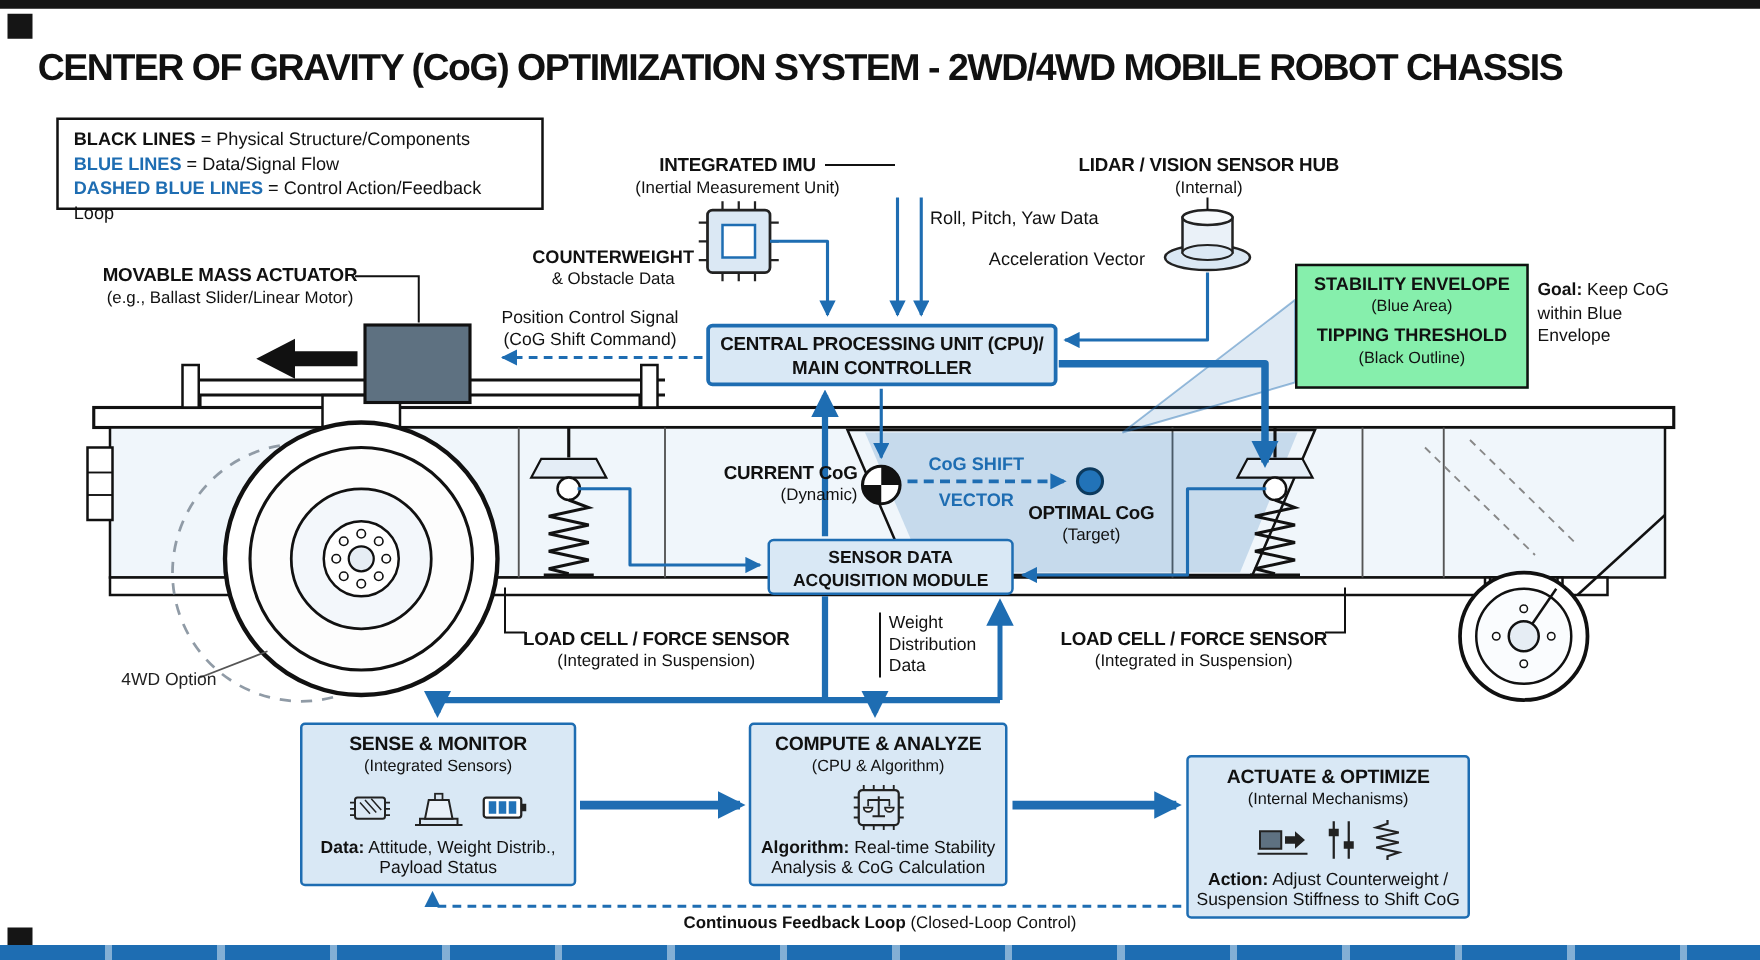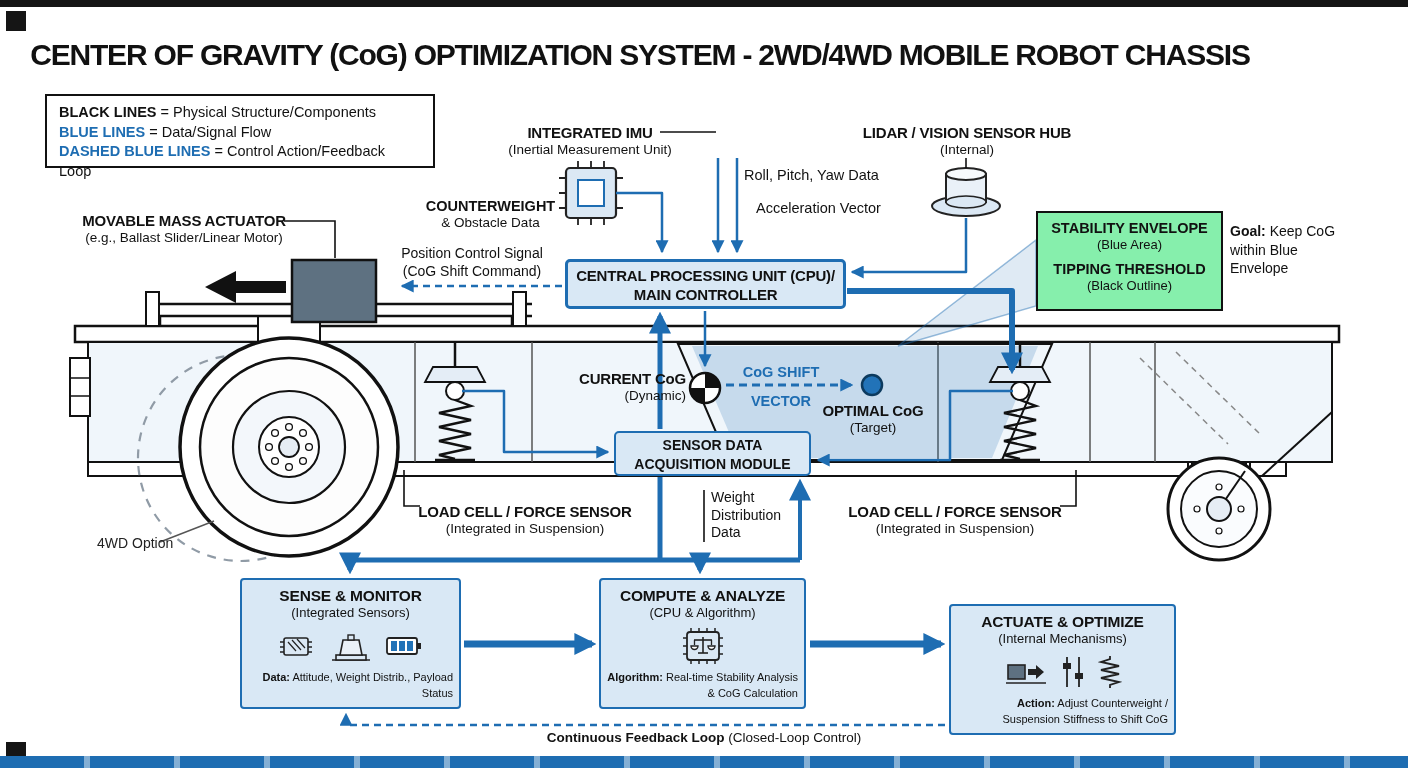--- a/index.html
+++ b/index.html
@@ -14,21 +14,21 @@
 .t15{font-size:15px;line-height:19px;letter-spacing:-0.2px;}
 .t145{font-size:14.5px;line-height:18px;}
 .t14{font-size:14px;line-height:17.5px;}
 .t135{font-size:13.5px;line-height:16.5px;}
 .t13{font-size:13px;line-height:16px;}
 .box{background:var(--light-blue,#d9e8f5);border:2.5px solid var(--blue,#1e6db2);border-radius:5px;}
 .pbox{background:var(--light-blue,#d9e8f5);border:2.5px solid var(--blue,#1e6db2);border-radius:4px;display:flex;flex-direction:column;align-items:center;padding:7px 6px 6px;}
 .pb-title{font-weight:bold;font-size:15.5px;line-height:18px;letter-spacing:-0.2px;}
 .pb-sub{font-size:13px;line-height:16px;}
 .pb-icons{display:flex;gap:12px;align-items:center;justify-content:center;flex:1;margin:2px 0;}
-.pb-desc{font-size:11px;line-height:15.5px;text-align:right;}
+.pb-desc{font-size:14px;line-height:15.5px;text-align:center;}
 g.bl{stroke:var(--blue,#1e6db2);}
 .mfill{fill:var(--blue,#1e6db2);}
 </style>
 </head>
 <body>
 
 <div class="abs" style="left:0;top:0;width:1408px;height:7px;background:#151515;"></div>
 <div class="abs" style="left:6px;top:11px;width:20px;height:20px;background:#151515;"></div>
 <div class="abs" style="left:0;top:756px;width:1408px;height:12px;background:var(--blue,#1e6db2);background-image:repeating-linear-gradient(90deg,rgba(255,255,255,0) 0 84px,rgba(255,255,255,.45) 84px 90px);"></div>
 <div class="abs" style="left:6px;top:742px;width:20px;height:14px;background:#151515;"></div>
@@ -193,21 +193,21 @@
 
 <div class="abs ctr" style="left:488px;top:123px;width:204px;">
   <div class="b t15">INTEGRATED IMU</div>
   <div class="t135">(Inertial Measurement Unit)</div>
 </div>
 <div class="abs ctr" style="left:856px;top:123px;width:222px;">
   <div class="b t15">LIDAR / VISION SENSOR HUB</div>
   <div class="t135">(Internal)</div>
 </div>
 <div class="abs t145" style="left:744px;top:166px;width:170px;">Roll, Pitch, Yaw Data</div>
-<div class="abs t145" style="left:756px;top:199px;width:160px;">Acceleration Vector</div>
+<div class="abs t145" style="left:756px;top:199px;width:160px;text-align:right;">Acceleration Vector</div>
 <div class="abs ctr" style="left:418px;top:197px;width:145px;">
   <div class="b t145">COUNTERWEIGHT</div>
   <div class="t135">&amp; Obstacle Data</div>
 </div>
 
 <div class="abs ctr" style="left:52px;top:211px;width:264px;">
   <div class="b t15">MOVABLE MASS ACTUATOR</div>
   <div class="t135">(e.g., Ballast Slider/Linear Motor)</div>
 </div>
 <div class="abs ctr t14" style="left:388px;top:245px;width:168px;">

